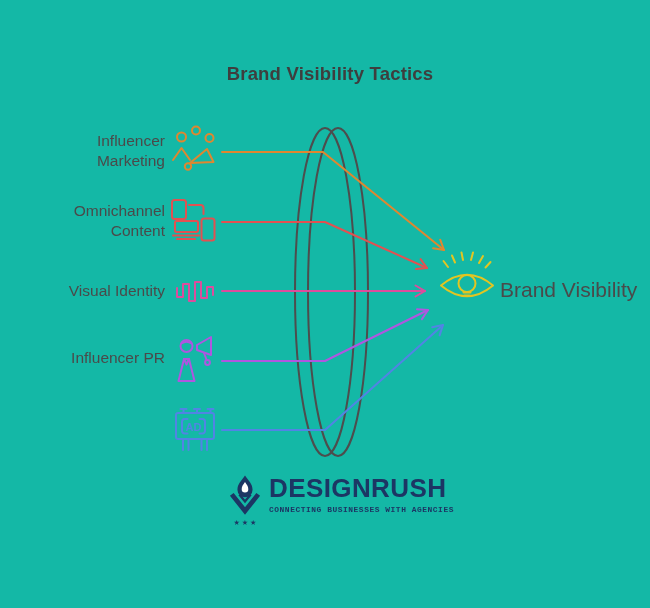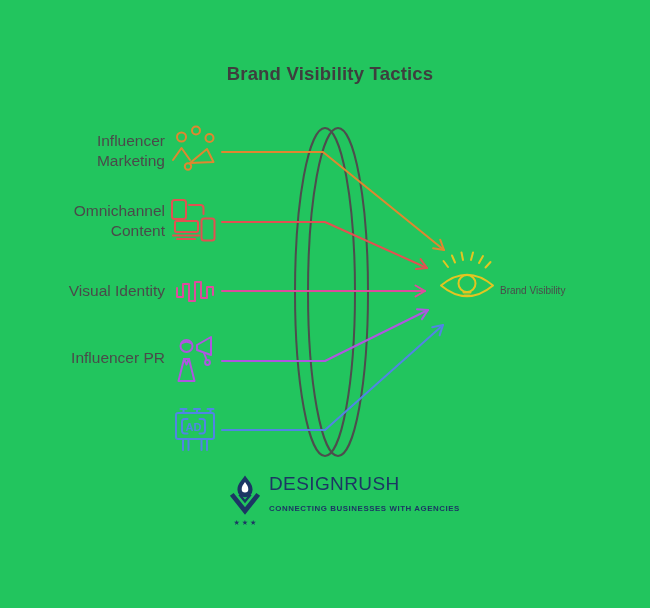--- a/index.html
+++ b/index.html
@@ -1,46 +1,46 @@
 <!DOCTYPE html>
 <html><head>
 <meta charset="utf-8">
 <style>
   * { margin:0; padding:0; box-sizing:border-box; }
   html,body { background:#ffffff; }
   body { font-family:"Liberation Sans","DejaVu Sans",sans-serif; }
   .canvas {
-    position:relative; width:650px; height:608px; background:#22c55e; overflow:hidden;
+    position:relative; width:650px; height:608px; background:#14b8a6; overflow:hidden;
   }
   .title {
     position:absolute; top:63px; left:0; width:660px; text-align:center;
     font-size:18.5px; font-weight:bold; color:#3e3e3e; letter-spacing:0.2px;
   }
   .diagram { position:absolute; top:0; left:0; }
   .row-label {
     position:absolute; right:485px; transform:translateY(-50%);
     text-align:right; font-size:15.5px; line-height:1.26; color:#4a4a4a;
     white-space:pre-line;
   }
   .result-label {
     position:absolute; left:500px; top:290px; transform:translateY(-50%);
-    font-size:10px; color:#4a4a4a; white-space:nowrap;
+    font-size:21px; color:#4a4a4a; white-space:nowrap;
   }
   .logo {
     position:absolute; left:228px; top:474px;
     display:flex; align-items:flex-start; gap:7px;
   }
   .logo-mark { width:34px; height:54px; }
   .logo-word {
-    font-size:19px; font-weight:normal; color:#1c3664; letter-spacing:0.4px;
+    font-size:26px; font-weight:bold; color:#1c3664; letter-spacing:0.4px;
     line-height:1.1;
   }
   .logo-tag {
     font-size:7.9px; font-weight:bold; color:#1c3664; letter-spacing:0.55px;
-    margin-top:9px; white-space:nowrap;
+    margin-top:2px; white-space:nowrap;font-family:Liberation Mono, monospace;
   }
 </style>
 </head>
 <body>
 
 <div class="canvas">
 
   <div class="title">Brand Visibility Tactics</div>
 
   <svg class="diagram" width="650" height="608" viewBox="0 0 650 608">

